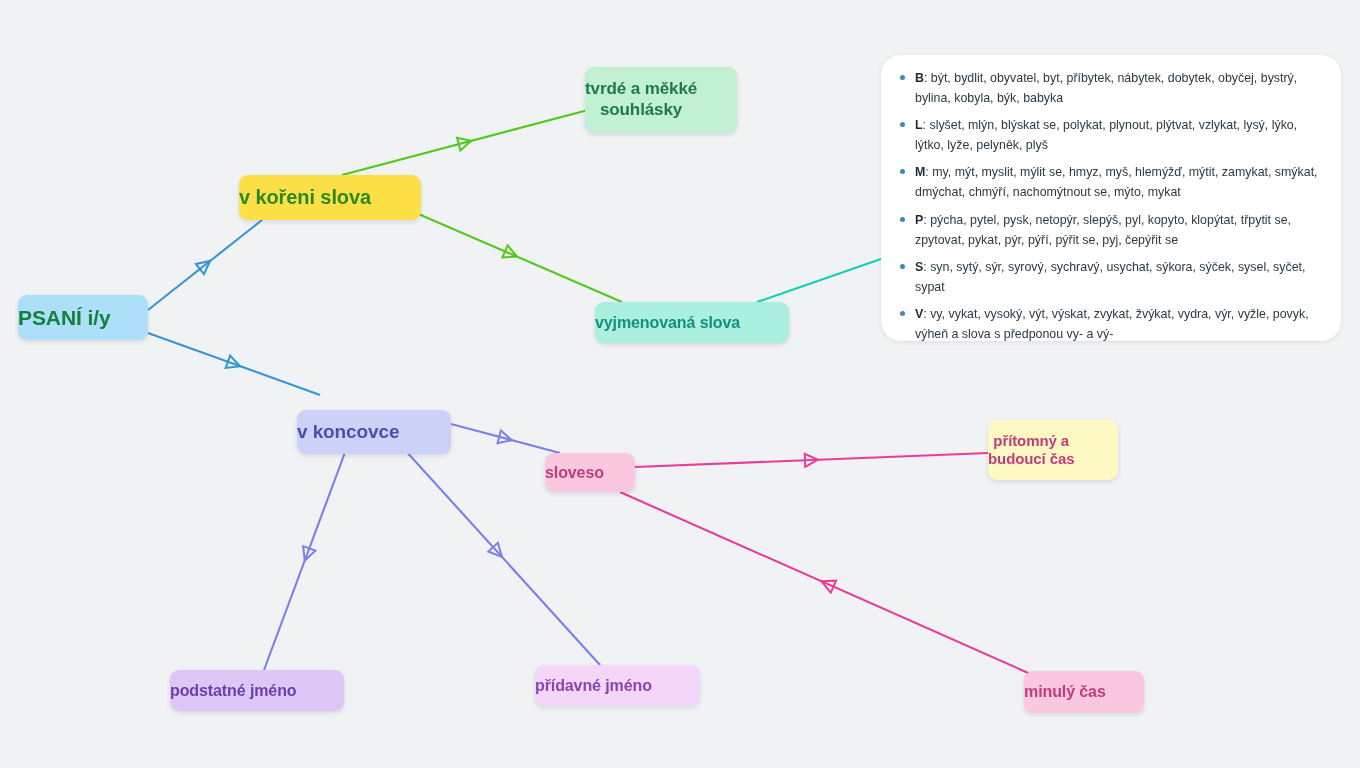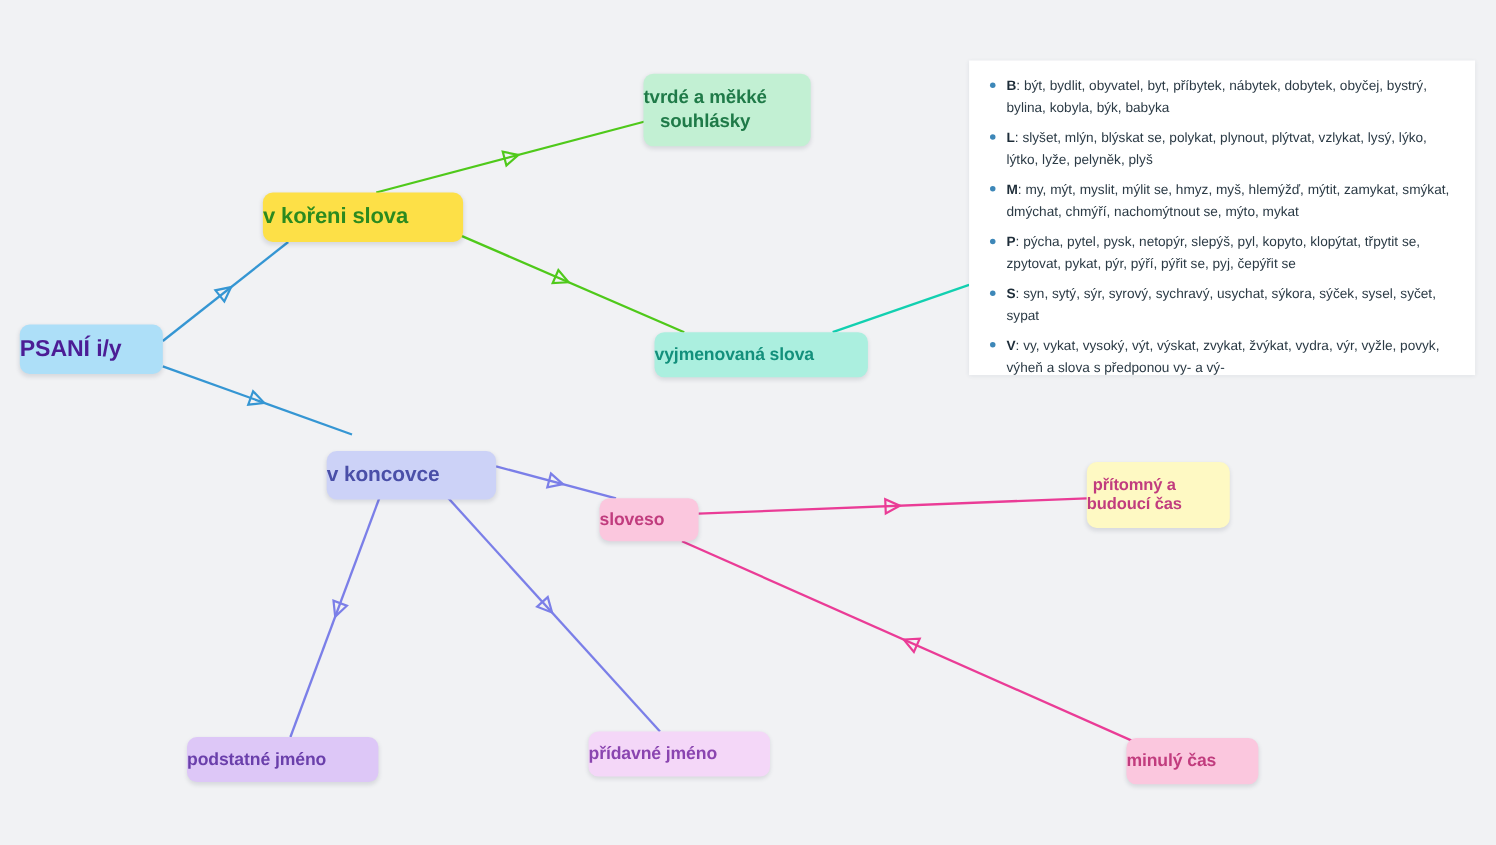--- a/index.html
+++ b/index.html
@@ -38,21 +38,21 @@
     letter-spacing: -0.1px;
   }
   #info-panel {
     position: absolute;
     left: 881px;
     top: 55px;
     width: 460px;
     height: 286px;
     box-sizing: border-box;
     background: #ffffff;
-    border-radius: 0;
+    border-radius: 20px;
     box-shadow: 0 1px 4px rgba(40,60,90,0.10);
     padding: 13px 16px 10px 16px;
     overflow: hidden;
   }
   #info-list {
     list-style: none;
     margin: 0;
     padding: 0;
   }
   #info-list li {
@@ -118,21 +118,21 @@
         <line x1="635" y1="467" x2="988" y2="453" stroke="#ea3c96" stroke-width="2.1"></line>
         <polygon points="817.9948940323648,459.7424121346937 805.2626938329415,466.75248189767103 804.747518102329,453.7626938329415" fill="none" stroke="#ea3c96" stroke-width="2" stroke-linejoin="miter"></polygon>
       </g>
       <g>
         <line x1="620" y1="492" x2="1035" y2="676" stroke="#ea3c96" stroke-width="2.1"></line>
         <polygon points="821.5578655137479,581.3654150711557 836.0767194150965,580.6924504425922 830.8075495574078,592.5767194150965" fill="none" stroke="#ea3c96" stroke-width="2" stroke-linejoin="miter"></polygon>
       </g>
     </svg>
 
   <div id="nodes-layer">
-      <div class="node" style="left: 18px; top: 295px; width: 130px; height: 45px; background: rgb(173, 223, 248); color: #4c1d95; font-size: 21px;"><span>PSANÍ i/y</span></div>
+      <div class="node" style="left: 18px; top: 295px; width: 130px; height: 45px; background: rgb(173, 223, 248); color: #15803d; font-size: 21px;"><span>PSANÍ i/y</span></div>
       <div class="node" style="left: 239px; top: 175px; width: 182px; height: 45px; background: #fde047; color: rgb(43, 138, 31); font-size: 20px;"><span>v kořeni slova</span></div>
       <div class="node" style="left: 585px; top: 67px; width: 152px; height: 66px; background: rgb(194, 240, 211); color: rgb(31, 122, 72); font-size: 17px;"><span>tvrdé a měkké
 souhlásky</span></div>
       <div class="node" style="left: 595px; top: 302px; width: 194px; height: 41px; background: rgb(171, 239, 223); color: rgb(19, 144, 124); font-size: 16px;"><span>vyjmenovaná slova</span></div>
       <div class="node" style="left: 297px; top: 410px; width: 154px; height: 44px; background: rgb(204, 210, 247); color: rgb(74, 79, 168); font-size: 19px;"><span>v koncovce</span></div>
       <div class="node" style="left: 545px; top: 453px; width: 90px; height: 39px; background: rgb(251, 199, 222); color: rgb(193, 60, 126); font-size: 16px;"><span>sloveso</span></div>
       <div class="node" style="left: 988px; top: 420px; width: 130px; height: 60px; background: #fef9c3; color: rgb(193, 60, 126); font-size: 15px;"><span>přítomný a
 budoucí čas</span></div>
       <div class="node" style="left: 1024px; top: 671px; width: 120px; height: 42px; background: rgb(251, 199, 222); color: rgb(193, 60, 126); font-size: 16px;"><span>minulý čas</span></div>
       <div class="node" style="left: 170px; top: 670px; width: 174px; height: 41px; background: rgb(221, 199, 247); color: rgb(106, 63, 171); font-size: 16px;"><span>podstatné jméno</span></div>

